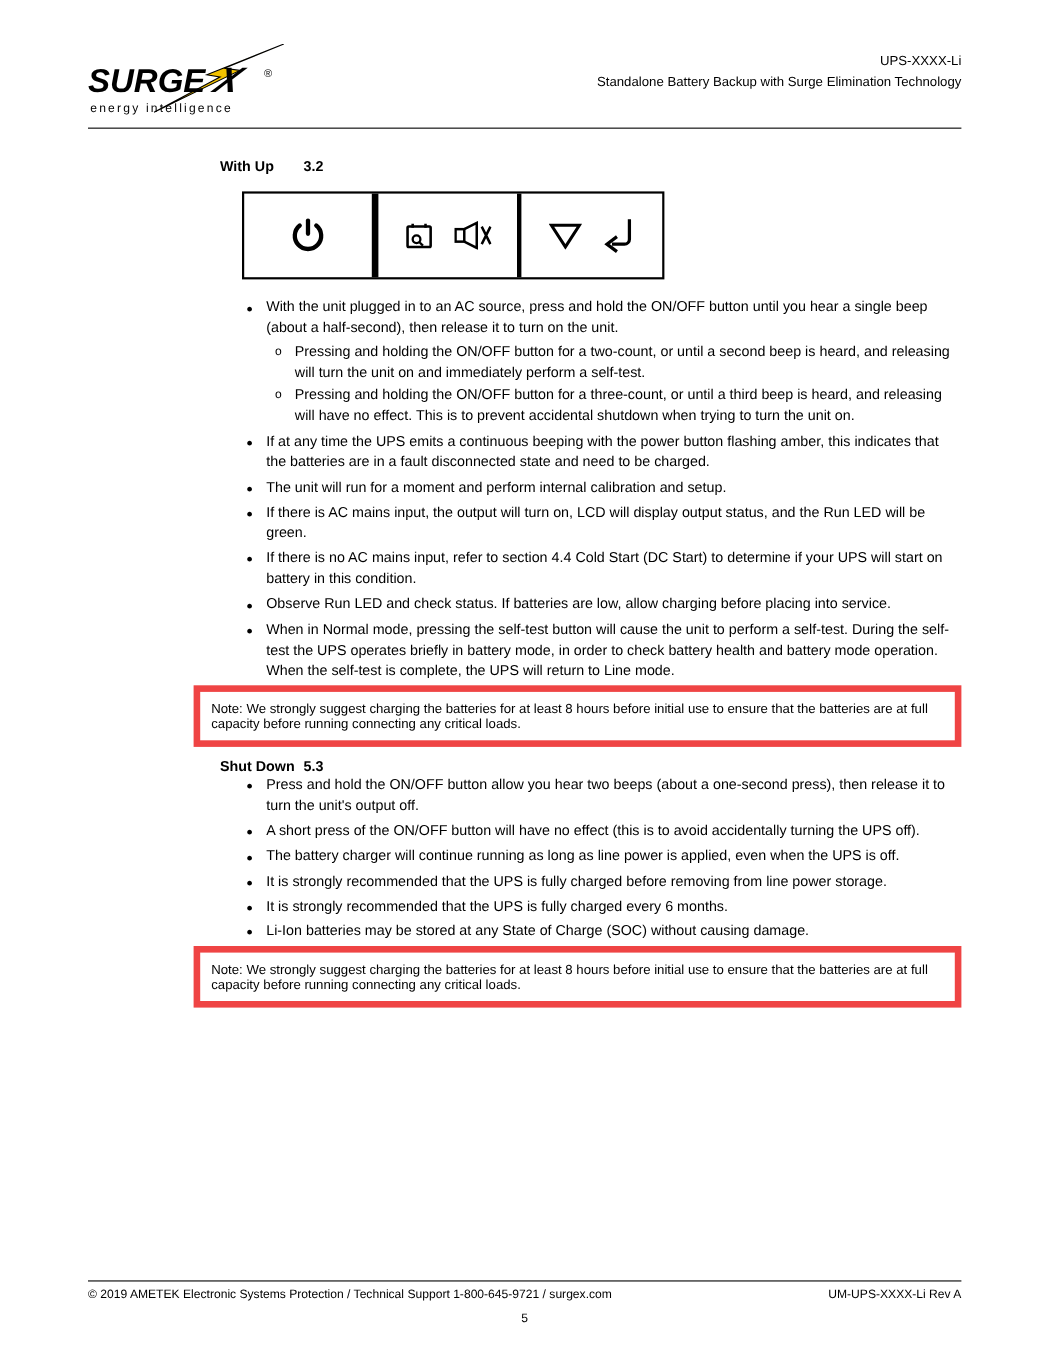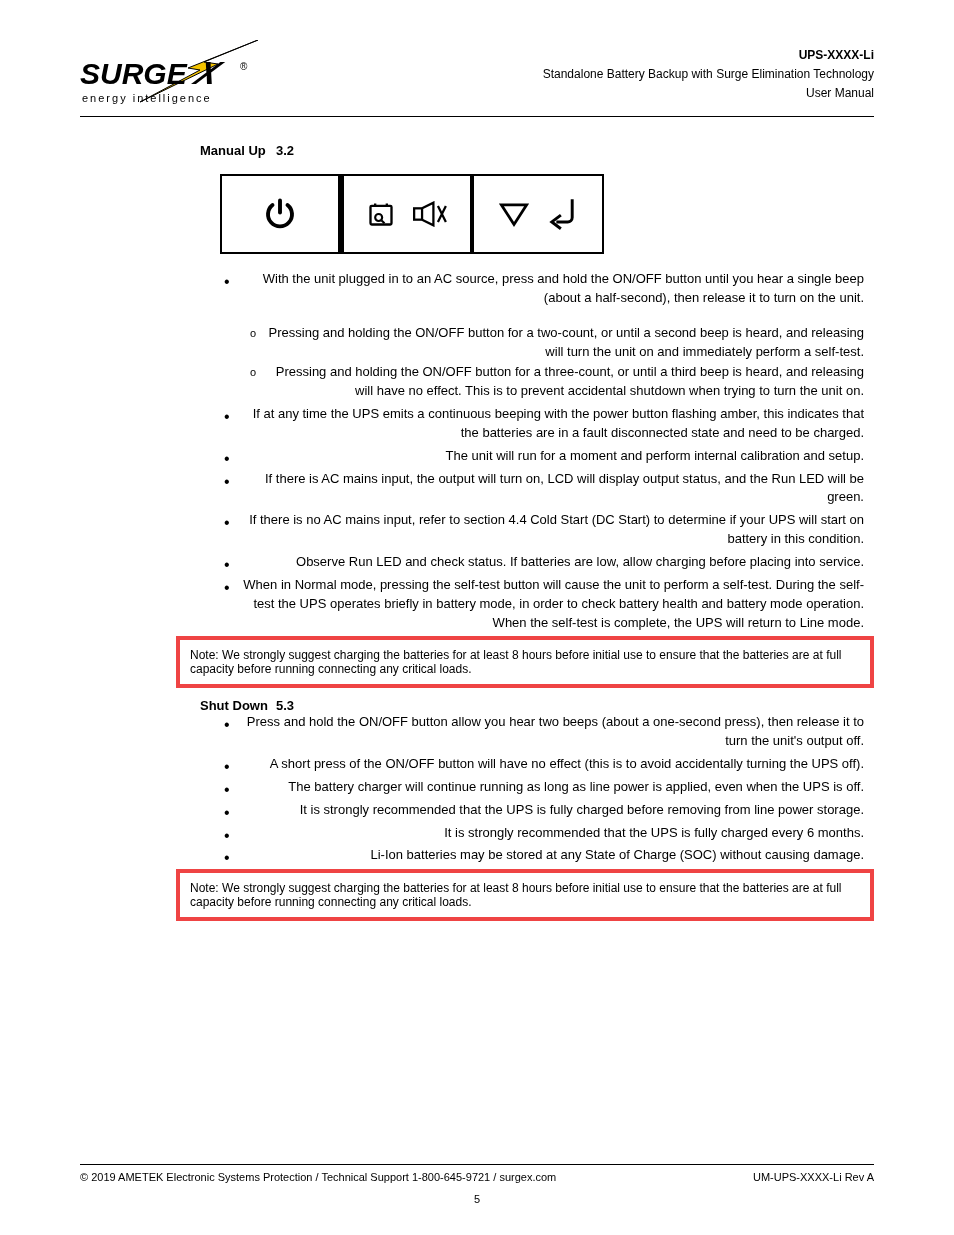--- a/index.html
+++ b/index.html
@@ -2,37 +2,37 @@
 <html><head>
 <meta charset="utf-8">
 <style>
   * { box-sizing: border-box; margin: 0; padding: 0; }
   html, body { width: 954px; height: 1235px; background: #fff; font-family: Arial, Helvetica, sans-serif; color: #000; }
   .page { position: relative; width: 954px; height: 1235px; padding: 40px 80px 30px 80px; border-radius: 28px; }
   .header-row { display: flex; align-items: flex-start; justify-content: space-between; }
   .logo-block { width: 200px; }
   .logo-svg { display: block; }
   .header-right { text-align: right; font-size: 12px; line-height: 1.6; padding-top: 6px; }
-  .header-right .model { font-weight: bold; }
+  .header-right .model { font-weight: normal; }
   .hr1 { border: none; border-top: 1px solid #000; margin-top: 4px; }
   .content { padding: 16px 0 0 96px; }
   .secnum { position: absolute; left: 100px; }
   .secline { position: relative; font-size: 13px; margin-top: 10px; padding-left: 24px; font-weight: bold; }
   .diagram-wrap { margin: 16px 0 16px 44px; }
   .diagram { border: 2px solid #000; display: inline-flex; }
   .dcell { border-right: 2px solid #000; display: flex; align-items: center; justify-content: center; gap: 18px; padding: 10px 14px; height: 76px; }
   .dcell:last-child { border-right: none; }
   .dcell-1 { border-left: 4px solid #000; border-right: 4px solid #000; }
   ul.bul { list-style: none; padding-left: 48px; padding-right: 10px; font-size: 13px; line-height: 1.45; }
-  ul.bul li { position: relative; padding-left: 18px; margin-bottom: 4px; text-align: right; }
+  ul.bul li { position: relative; padding-left: 18px; margin-bottom: 4px; }
   ul.bul li::before { content: "•"; position: absolute; left: 0; top: 0; font-size: 16px; }
-  ul.bul li ul.sub { list-style: none; padding-left: 26px; margin-top: 16px; }
+  ul.bul li ul.sub { list-style: none; padding-left: 26px; margin-top: 3px; }
   ul.bul li ul.sub li { padding-left: 0; margin-bottom: 2px; }
   ul.bul li ul.sub li::before { content: "o"; left: -18px; font-size: 11px; top: 2px; }
-  .notebox { border: 4px solid #ef4444; margin: 4px 0 10px 0; font-size: 12px; padding: 8px 10px; }
+  .notebox { border: 6px solid #ef4444; margin: 4px 0 10px 0; font-size: 12px; padding: 8px 10px; }
   .sub-sect { margin-top: 6px; }
   .footer { position: absolute; left: 80px; right: 80px; bottom: 30px; }
   .footer-hr { border: none; border-top: 1px solid #000; margin-bottom: 6px; }
   .footer-row { display: flex; justify-content: space-between; font-size: 11px; gap: 32px; }
 </style>
 </head>
 <body>
 
 <div class="page">
 
@@ -42,30 +42,29 @@
         <path d="M178 0 L108 28 L120 30 L60 62 L138 24 L124 22 Z" fill="#f2c200" stroke="#000" stroke-width="1"></path>
         <text x="0" y="44" font-family="Arial Black, Arial" font-weight="900" font-size="30" font-style="italic" fill="#000">SURGE</text>
         <text x="132" y="44" font-family="Arial Black, Arial" font-weight="900" font-size="32" font-style="italic" fill="#000" transform="skewX(-24)">X</text>
         <text x="160" y="30" font-size="10" fill="#000">®</text>
         <text x="2" y="62" font-size="11" letter-spacing="2" fill="#000">energy intelligence</text>
       </svg>
     </div>
     <div class="header-right">
       <div class="model"><span>UPS-</span><span>XXXX</span><span>-Li</span></div>
       <div>Standalone Battery Backup with Surge Elimination Technology</div>
-      <div>User Manual</div>
     </div>
   </div>
   <hr class="hr1">
 
   <div class="content">
 
     <div class="secline">
       <span class="secnum">3.2</span>
-      <span>Manual Up</span>
+      <span>With Up</span>
     </div>
 
     <div class="diagram-wrap">
       <div class="diagram">
         <div class="dcell" style="width:118px">
           <svg width="36" height="36" viewBox="0 0 24 24">
               <path d="M12 3v8" stroke="#000" stroke-width="2.6" fill="none" stroke-linecap="round"></path>
               <path d="M7 6a8 8 0 1 0 10 0" stroke="#000" stroke-width="2.6" fill="none" stroke-linecap="round"></path>
             </svg>
         </div>

